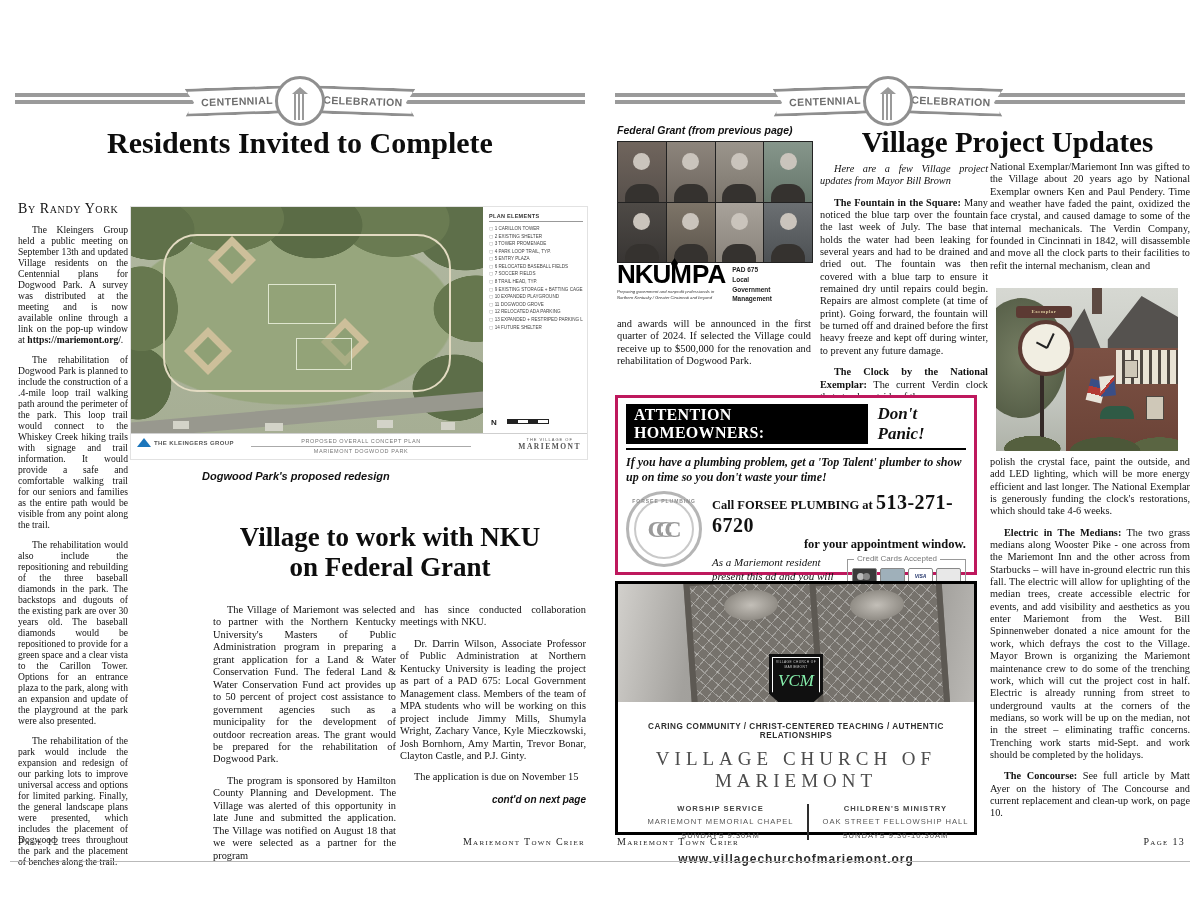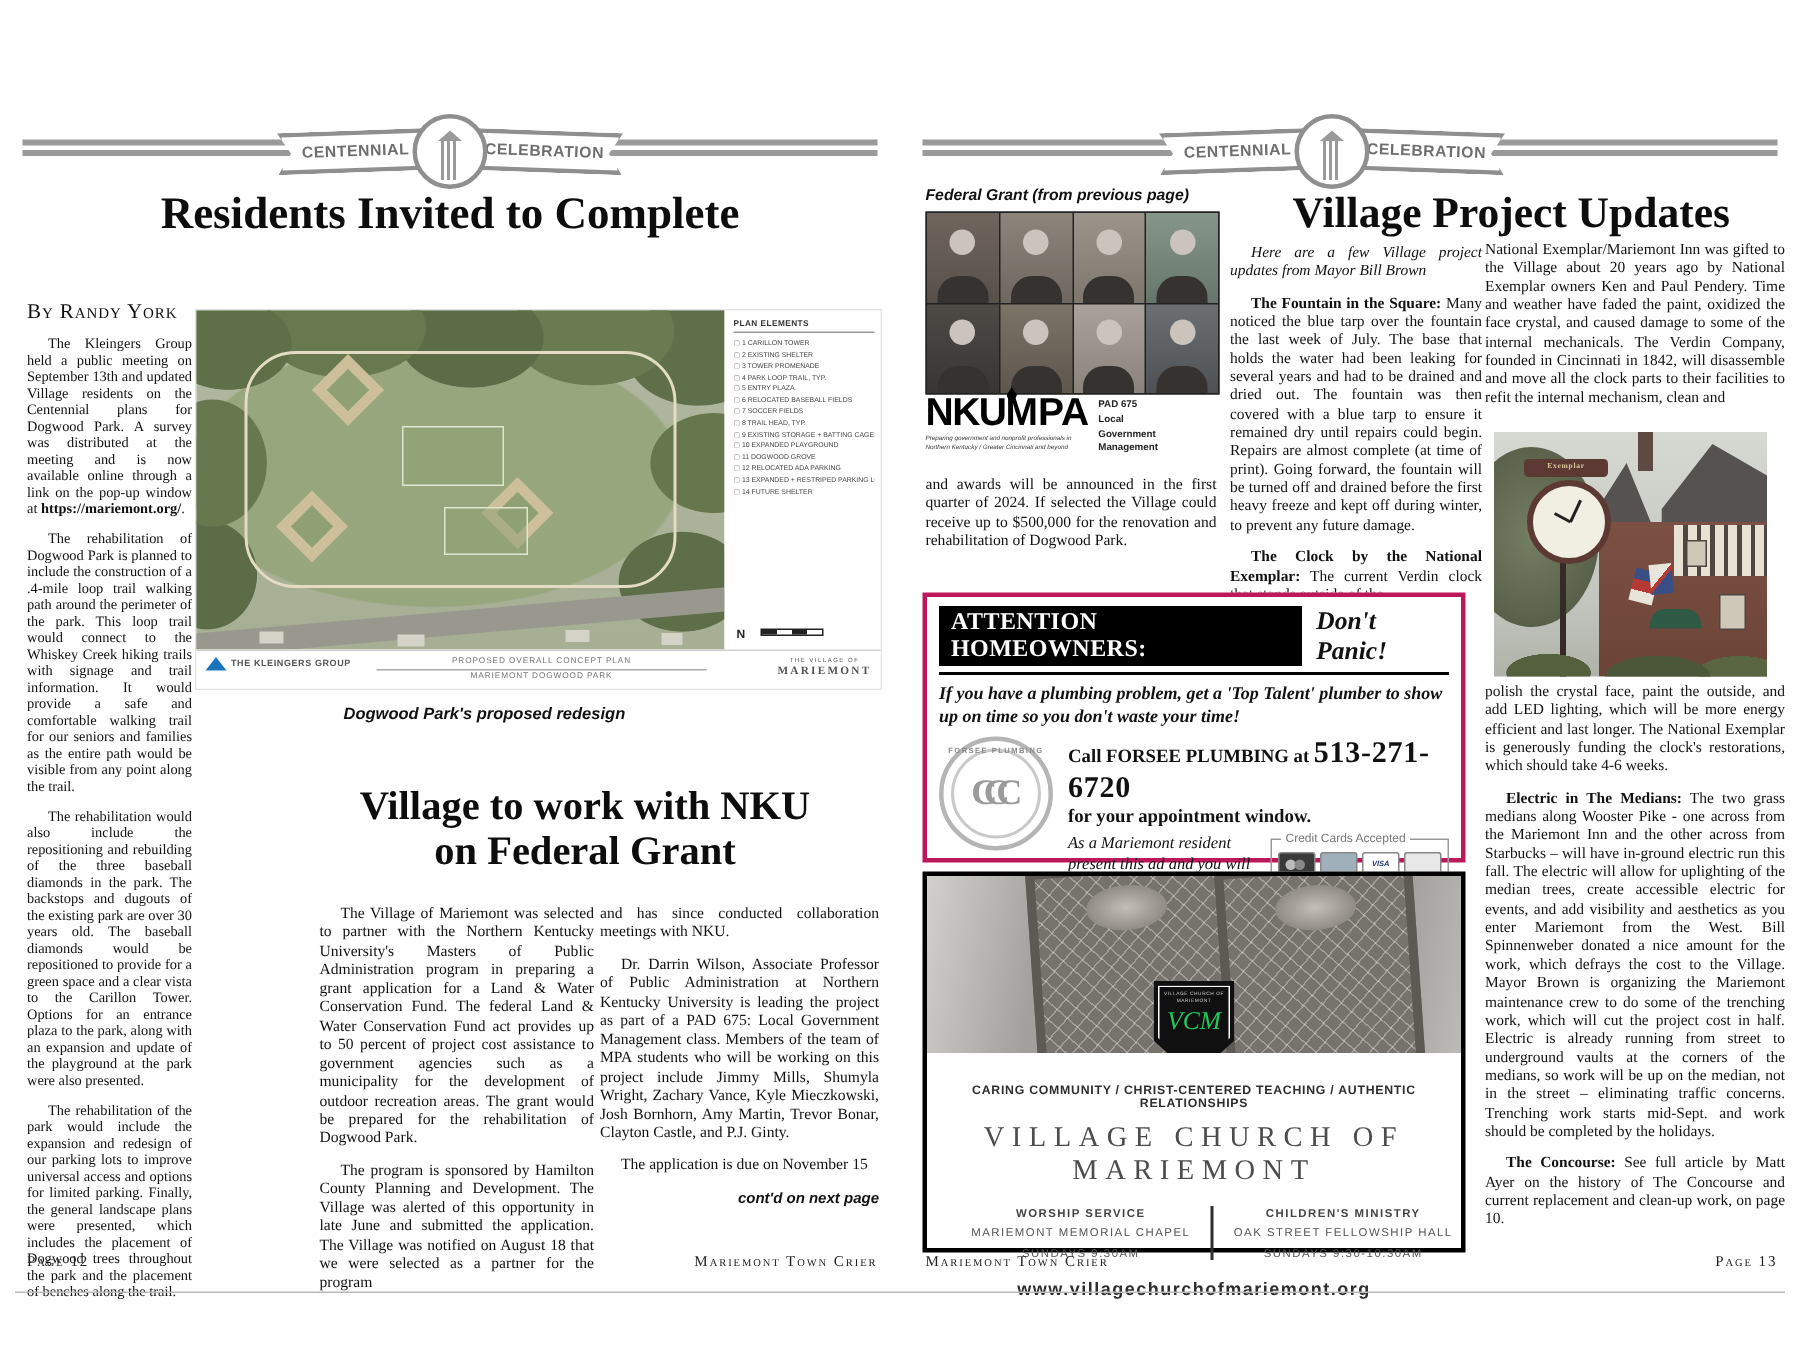--- a/index.html
+++ b/index.html
@@ -142,21 +142,21 @@
   .pl-panic{font:bold italic 17px "Liberation Serif",serif;}
   .pl-pitch{font:bold italic 12px/1.25 "Liberation Serif",serif;margin-top:5px;}
   .pl-mid{display:flex;gap:10px;margin-top:6px;}
   .pl-logo{flex:0 0 70px;height:70px;border-radius:50%;border:3px solid #b5b5b5;position:relative;
            display:flex;align-items:center;justify-content:center;}
   .pl-logo .ring{position:absolute;inset:5px;border-radius:50%;border:2px solid #c9c9c9;}
   .pl-logo .arc{position:absolute;top:4px;width:100%;text-align:center;
                 font:bold 5px "Liberation Sans",sans-serif;color:#8a8a8a;letter-spacing:1px;}
   .pl-logo .ccc{font:bold 24px "Liberation Serif",serif;color:#9a9a9a;letter-spacing:-9px;margin-left:-8px;}
   .pl-right{flex:1;}
-  .pl-call{font:bold 12.5px "Liberation Serif",serif;}
+  .pl-call{font:bold 12.5px "Liberation Serif",serif;text-align:right;}
   .pl-phone{font:bold 20px "Liberation Serif",serif;letter-spacing:.5px;}
   .pl-offerrow{display:flex;gap:8px;margin-top:4px;align-items:flex-start;}
   .pl-offer{flex:1;font:italic 11px/1.25 "Liberation Serif",serif;}
   .ccbox{flex:0 0 108px;border:1px solid #999;position:relative;padding:8px 4px 4px;margin-top:3px;}
   .ccbox .cclabel{position:absolute;top:-6px;left:6px;background:#fff;padding:0 3px;
                   font:8px "Liberation Sans",sans-serif;color:#777;}
   .chips{display:flex;gap:3px;}
   .chip{width:23px;height:15px;border:1px solid #888;border-radius:2px;
         font:bold 5px/15px "Liberation Sans",sans-serif;text-align:center;color:#333;}
   .chip.mc{background:#3a3a3a;position:relative;}
@@ -178,21 +178,21 @@
            repeating-linear-gradient(-45deg,rgba(255,255,255,.30) 0 1px,transparent 1px 9px);
          border:6px solid #5d5953;}
   .panel::before{content:"";position:absolute;left:50%;top:8px;width:54px;height:30px;margin-left:-27px;
          border-radius:50%;background:radial-gradient(#c3bfb8,#8d8982 75%);}
   .p1{left:70px;} .p2{left:196px;}
   .shield{position:absolute;left:50%;bottom:-16px;width:54px;height:64px;margin-left:-27px;background:#101010;
           clip-path:polygon(0 0,100% 0,100% 62%,50% 100%,0 62%);text-align:center;z-index:3;}
   .shield .sin{position:absolute;inset:3px;clip-path:polygon(0 0,100% 0,100% 60%,50% 100%,0 60%);
           border:1px solid #fff;box-sizing:border-box;}
   .shield .stx{position:relative;color:#cfcfcf;font:3.2px/1.5 "Liberation Sans",sans-serif;margin-top:6px;letter-spacing:.4px;}
-  .shield .smono{position:relative;color:#22c55e;font:italic 17px "Liberation Serif",serif;margin-top:1px;}
+  .shield .smono{position:relative;color:#86efac;font:italic 17px "Liberation Serif",serif;margin-top:1px;}
   .cbody{text-align:center;padding-top:20px;}
   .ctag{font:bold 8.2px "Liberation Sans",sans-serif;letter-spacing:.5px;color:#2e2e2e;}
   .cname{font:19px "Liberation Serif",serif;letter-spacing:5px;color:#4c4c4c;margin-top:8px;}
   .ccols{display:flex;justify-content:flex-start;margin-top:10px;padding-left:24px;}
   .ccol{width:165px;font:7.6px/1.75 "Liberation Sans",sans-serif;letter-spacing:1px;color:#555;}
   .ccol .b{font-weight:bold;color:#444;}
   .cdiv{width:2px;background:#2e2e2e;margin:2px 8px;}
   .curl{font:bold 12px "Liberation Sans",sans-serif;letter-spacing:1px;color:#2e2e2e;margin-top:10px;}
   .botrule{position:absolute;left:10px;right:10px;top:861px;height:1px;background:#b9b9b9;}
 </style>
@@ -269,21 +269,21 @@
         <div class="c1">PROPOSED OVERALL CONCEPT PLAN</div>
         <div>MARIEMONT DOGWOOD PARK</div>
       </div>
       <div class="villagelogo">
         <div class="v1">THE VILLAGE OF</div>
         <div class="v2">MARIEMONT</div>
       </div>
     </div>
   </div>
 
-  <div class="abs caption" style="left:229px;top:470px;text-align:center;">Dogwood Park's proposed redesign</div>
+  <div class="abs caption" style="left:202px;top:470px;text-align:center;">Dogwood Park's proposed redesign</div>
 
   <div class="abs headline" style="left:190px;top:522px;width:400px;font-size:27px;">
     <div>Village to work with NKU</div>
     <div>on Federal Grant</div>
   </div>
 
   <div class="abs col widecol" style="left:213px;top:604px;width:183px;">
     <p>The Village of Mariemont was selected to partner with the Northern Kentucky University's Masters of Public Administration program in preparing a grant application for a Land &amp; Water Conservation Fund. The federal Land &amp; Water Conservation Fund act provides up to 50 percent of project cost assistance to government agencies such as a municipality for the development of outdoor recreation areas. The grant would be prepared for the rehabilitation of Dogwood Park.</p>
     <p>The program is sponsored by Hamilton County Planning and Development. The Village was alerted of this opportunity in late June and submitted the application. The Village was notified on August 18 that we were selected as a partner for the program</p>
   </div>

